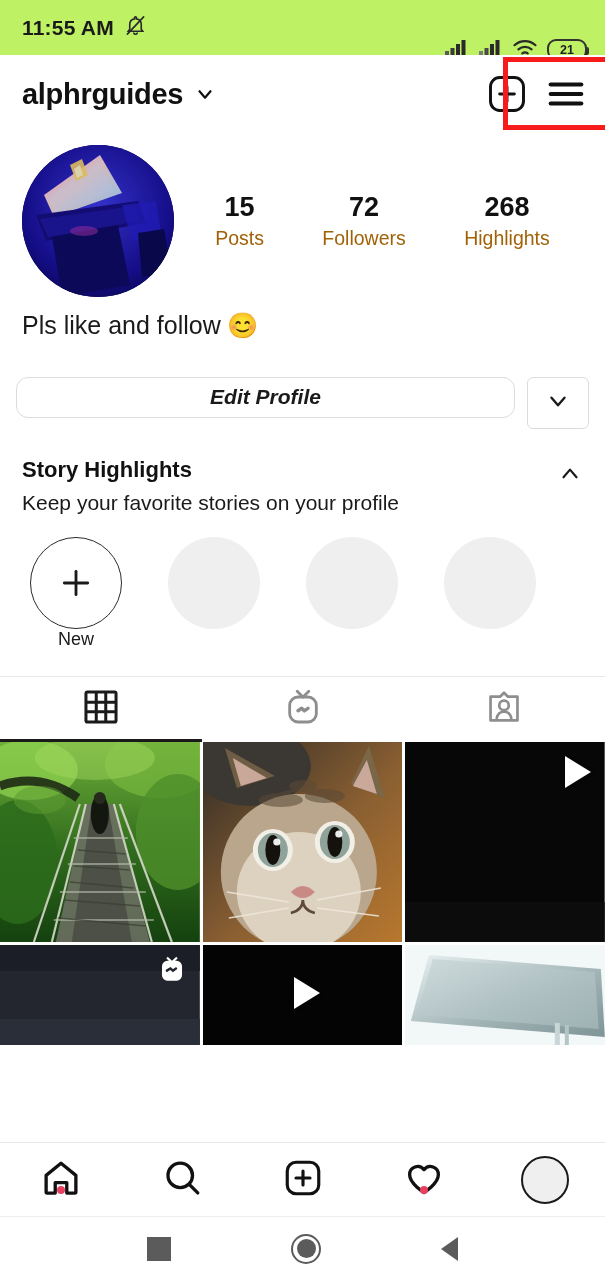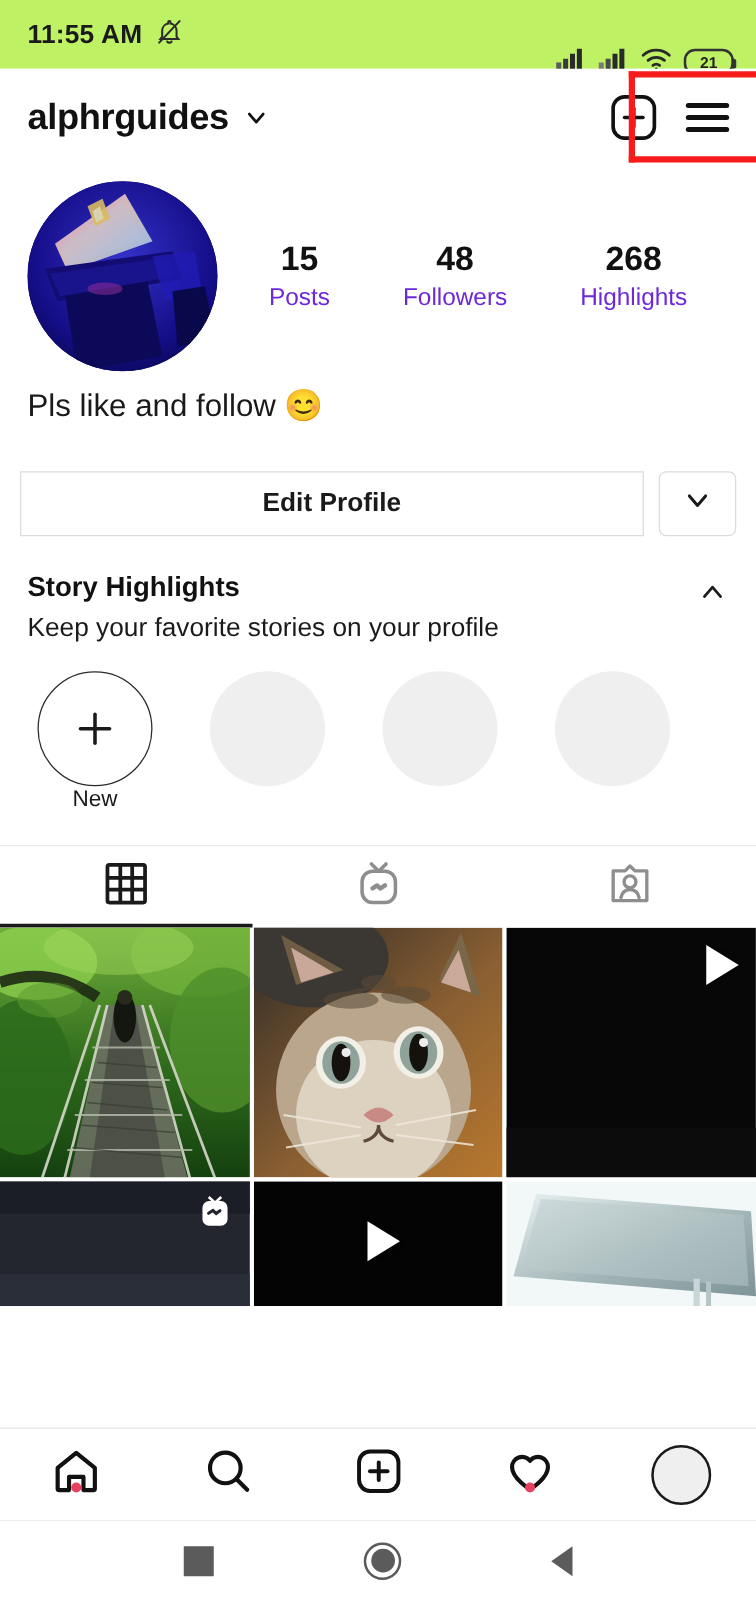--- a/index.html
+++ b/index.html
@@ -73,37 +73,37 @@
   .avatar {
     width:152px; height:152px; border-radius:50%;
     overflow:hidden; position:relative;
     background:#0a0a55;
   }
   .avatar svg { display:block; width:100%; height:100%; }
 
   .stats { flex:1; display:flex; justify-content:space-around; padding-left:6px; padding-right:4px; }
   .stat { text-align:center; }
   .stat-num { font-size:27px; font-weight:700; color:#111; line-height:1.25; }
-  .stat-label { font-size:19.5px; color:#6d28d9; line-height:1.35; }
+  .stat-label { font-size:19.5px; color:#a16207; line-height:1.35; }
 
   .bio { padding:10px 22px 0 22px; }
   .bio-name { font-size:21px; font-weight:700; color:#1a1a1a; line-height:1.5; }
   .bio-text { font-size:25px; color:#1a1a1a; line-height:1.5; }
 
   
   .action-row {
     display:flex; gap:12px;
     padding:32px 16px 0 16px;
   }
   .btn-edit {
-    flex:1; height:52px;
-    border:1.6px solid #dcdcdc; border-radius:0;
+    flex:1; height:41px;
+    border:1.6px solid #dcdcdc; border-radius:12px;
     background:#fff;
     display:flex; align-items:center; justify-content:center;
-    font-size:21px; font-weight:700; color:#1a1a1a;
+    font-size:21px; font-weight:700; color:#1a1a1a;font-style:italic;
   }
   .btn-caret {
     width:62px; height:52px;
     border:1.6px solid #dcdcdc; border-radius:6px;
     background:#fff;
     display:flex; align-items:center; justify-content:center;
   }
 
   
   .hl-section { padding:28px 22px 0 22px; }
@@ -303,21 +303,21 @@
         <rect x="0" y="0" width="152" height="152" fill="#1a1fd0" opacity=".16"></rect>
       </svg>
     </div>
   </div>
   <div class="stats">
     <div class="stat">
       <div class="stat-num">15</div>
       <div class="stat-label">Posts</div>
     </div>
     <div class="stat">
-      <div class="stat-num">48</div>
+      <div class="stat-num">72</div>
       <div class="stat-label">Followers</div>
     </div>
     <div class="stat">
       <div class="stat-num">268</div>
       <div class="stat-label">Highlights</div>
     </div>
   </div>
 </div>
 
 <div class="bio">

